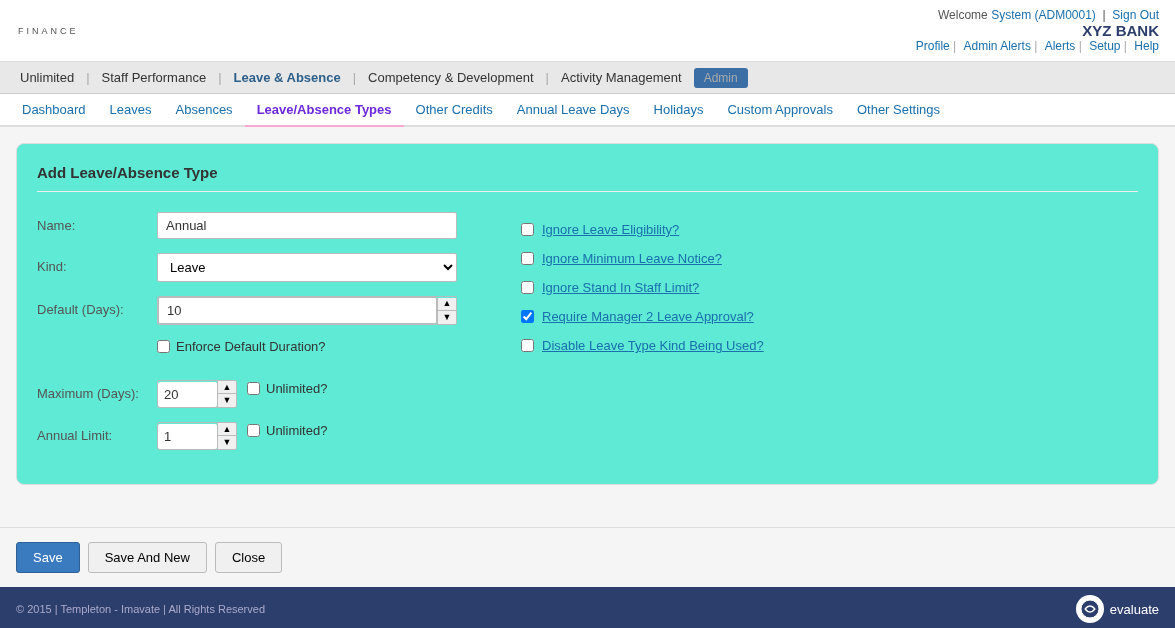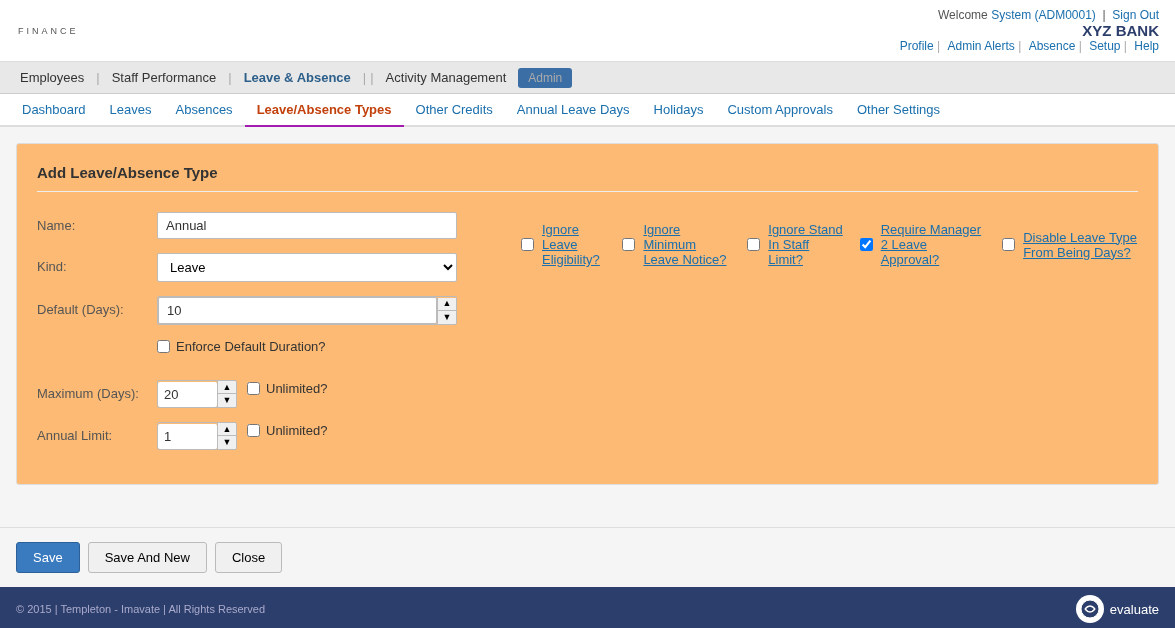--- a/index.html
+++ b/index.html
@@ -26,25 +26,25 @@
     
     .main-nav { background: #e8e8e8; border-bottom: 1px solid #ccc; display: flex; align-items: center; padding: 0 10px; }
     .main-nav a { font-size: 13px; color: #333; text-decoration: none; padding: 8px 10px; display: inline-block; }
     .main-nav a.active { color: #2c5f8a; font-weight: bold; }
     .main-nav span { color: #aaa; margin: 0 2px; }
     .admin-badge { background: #3a6ea5; color: white; font-size: 12px; padding: 3px 10px; border-radius: 3px; margin-left: auto; }
 
     
     .sub-nav { background: white; border-bottom: 2px solid #ddd; padding: 0 10px; display: flex; align-items: center; }
     .sub-nav a { font-size: 13px; color: #1a6fad; text-decoration: none; padding: 8px 12px; display: inline-block; border-bottom: 2px solid transparent; margin-bottom: -2px; }
-    .sub-nav a.active { color: #c2410c; font-weight: bold; border-bottom: 2px solid #a21caf; }
+    .sub-nav a.active { color: #6d28d9; font-weight: bold; border-bottom: 2px solid #f9a8d4; }
 
     
     .content { padding: 16px; background: #f5f5f5; min-height: 400px; }
-    .form-card { background: #fdba74; border: 1px solid #ddd; border-radius: 3px; padding: 20px; }
+    .form-card { background: #5eead4; border: 1px solid #ddd; border-radius: 8px; padding: 20px; }
     .form-card h2 { font-size: 15px; font-weight: bold; color: #333; margin-bottom: 20px; border-bottom: 1px solid #eee; padding-bottom: 10px; }
 
     .form-layout { display: flex; gap: 64px; }
     .form-left { flex: 0 0 420px; }
     .form-right { flex: 1; padding-top: 10px; }
 
     .field-row { margin-bottom: 14px; display: flex; align-items: flex-start; }
     .field-label { width: 120px; padding-top: 6px; font-size: 13px; color: #555; flex-shrink: 0; }
     .field-input { flex: 1; }
 
@@ -59,21 +59,21 @@
 
     .checkbox-row { display: flex; align-items: center; margin-bottom: 12px; }
     .checkbox-row input[type="checkbox"] { margin-right: 6px; cursor: pointer; }
     .checkbox-row label { font-size: 13px; color: #333; cursor: pointer; }
 
     .max-annual-row { display: flex; align-items: center; gap: 10px; }
     .spinner-small { display: flex; align-items: center; border: 1px solid #bbb; border-radius: 2px; overflow: hidden; width: 80px; }
     .spinner-small input { flex: 1; border: none; padding: 5px 6px; font-size: 13px; outline: none; width: 50px; }
     .spinner-small .spinner-btns { border-left: 1px solid #bbb; }
 
-    .right-options { display: flex; flex-direction: row; gap: 14px; }
+    .right-options { display: flex; flex-direction: column; gap: 14px; }
     .right-option { display: flex; align-items: center; gap: 8px; }
     .right-option input[type="checkbox"] { cursor: pointer; }
     .right-option label { font-size: 13px; color: #1a6fad; cursor: pointer; text-decoration: underline; }
 
     
     .btn-row { display: flex; gap: 8px; padding: 14px 16px; background: #f5f5f5; border-top: 1px solid #ddd; }
     .btn { padding: 7px 16px; font-size: 13px; border-radius: 3px; cursor: pointer; border: 1px solid #bbb; background: #f0f0f0; }
     .btn-primary { background: #3a7abf; color: white; border-color: #2d6099; }
 
     
@@ -97,36 +97,37 @@
       <a>System (ADM0001)</a>
       &nbsp;|&nbsp;
       <a>Sign Out</a>
     </div>
     <div class="company-name">XYZ BANK</div>
     <div class="header-links">
       <a>Profile</a>
       <span> | </span>
       <a>Admin Alerts</a>
       <span> | </span>
-      <a>Absence</a>
+      <a>Alerts</a>
       <span> | </span>
       <a>Setup</a>
       <span> | </span>
       <a>Help</a>
     </div>
   </div>
 </div>
 
 <div class="main-nav">
-  <a>Employees</a>
+  <a>Unlimited</a>
   <span> | </span>
   <a>Staff Performance</a>
   <span> | </span>
   <a class="active">Leave &amp; Absence</a>
   <span> | </span>
+  <a>Competency &amp; Development</a>
   <span> | </span>
   <a>Activity Management</a>
   <span class="admin-badge">Admin</span>
 </div>
 
 <div class="sub-nav">
   <a>Dashboard</a>
   <a>Leaves</a>
   <a>Absences</a>
   <a class="active">Leave/Absence Types</a>
@@ -244,21 +245,21 @@
           </div>
 
           <div class="right-option">
             <input type="checkbox" id="opt4" checked="" style="">
             <label for="opt4">Require Manager 2 Leave Approval?</label>
           </div>
 
 
           <div class="right-option">
             <input type="checkbox" id="opt6" style="">
-            <label for="opt6">Disable Leave Type From Being Days?</label>
+            <label for="opt6">Disable Leave Type Kind Being Used?</label>
           </div>
 
         </div>
       </div>
     </div>
   </div>
 </div>
 
 <div class="btn-row">
   <button class="btn btn-primary">Save</button>

